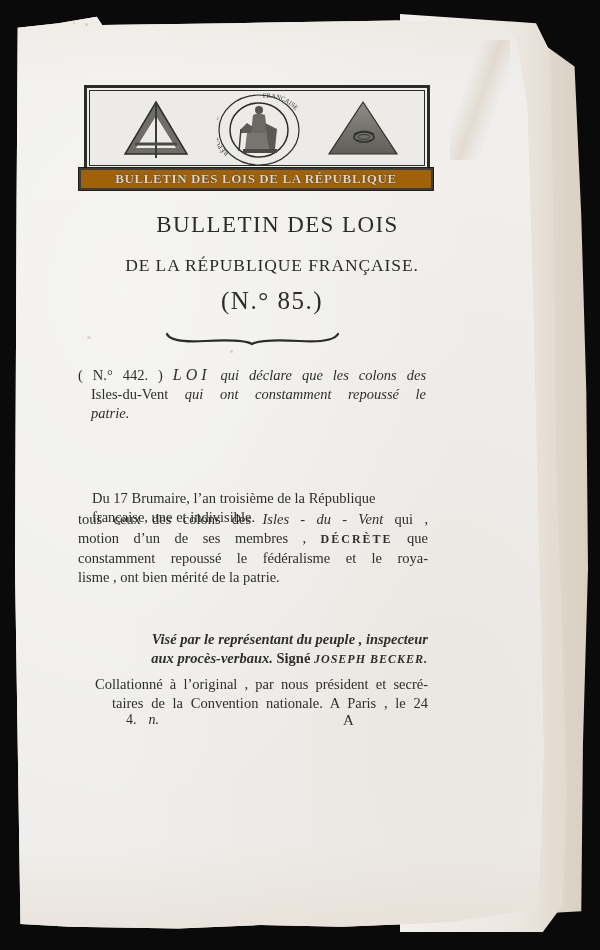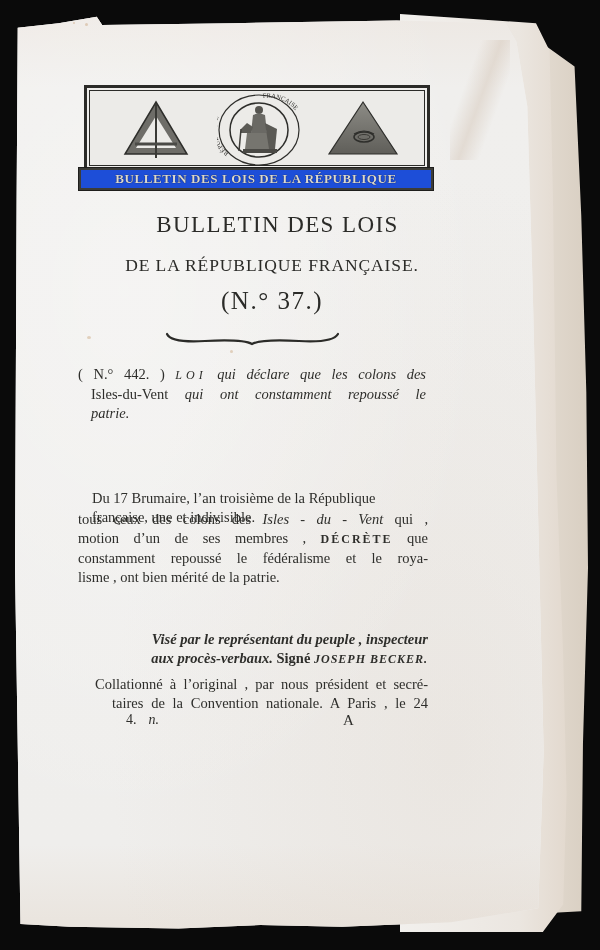--- a/index.html
+++ b/index.html
@@ -102,21 +102,21 @@
       top: 12px;
       width: 72px;
       height: 56px;
     }
     .masthead-banner {
       position: absolute;
       left: -6px;
       top: 82px;
       width: 354px;
       height: 22px;
-      background: #1d4ed8;
+      background: #a16207;
       border: 1px solid #1e1e1c;
       box-shadow: inset 0 0 0 2px #3c3c38;
       display: flex;
       align-items: center;
       justify-content: center;
     }
     .masthead-banner-text {
       font-family: "Liberation Serif", "DejaVu Serif", serif;
       color: #d9d8d3;
       font-size: 13px;
@@ -192,21 +192,21 @@
     }
     .indent {
       padding-left: 13px;
     }
     .italic {
       font-style: italic;
     }
     .spaced-caps {
       letter-spacing: 4px;
       font-style: italic;
-      font-size: 12px;
+      font-size: 16px;
     }
     .date-block {
       left: 92px;
       top: 489px;
       width: 345px;
     }
     .date-block .line {
       display: block;
     }
     .decree {
@@ -347,21 +347,21 @@
       <path d="M 27 34 Q 37 28 47 34" fill="none" stroke="#2e2e2b" stroke-width="1.2"></path>
     </svg>
   </div>
   <div class="masthead-banner">
     <span class="masthead-banner-text">Bulletin des lois de la République</span>
   </div>
 </div>
 
 <div class="title-1">BULLETIN DES LOIS</div>
 <div class="title-2">DE LA RÉPUBLIQUE FRANÇAISE.</div>
-<div class="title-3">(N.° 37.)</div>
+<div class="title-3">(N.° 85.)</div>
 <svg class="brace" viewBox="0 0 175 16">
   <path d="M 2 3 Q 6 12 40 10 Q 78 8 87 13 Q 96 8 134 10 Q 168 12 173 3" fill="none" stroke="#2b2b28" stroke-width="2.2" stroke-linecap="round"></path>
 </svg>
 
 <div class="text law-heading">
   <span class="line">
     <span>( N.° 442. )</span>
     <span class="spaced-caps">LOI</span>
     <span class="italic">qui déclare que les colons des</span>
   </span>

